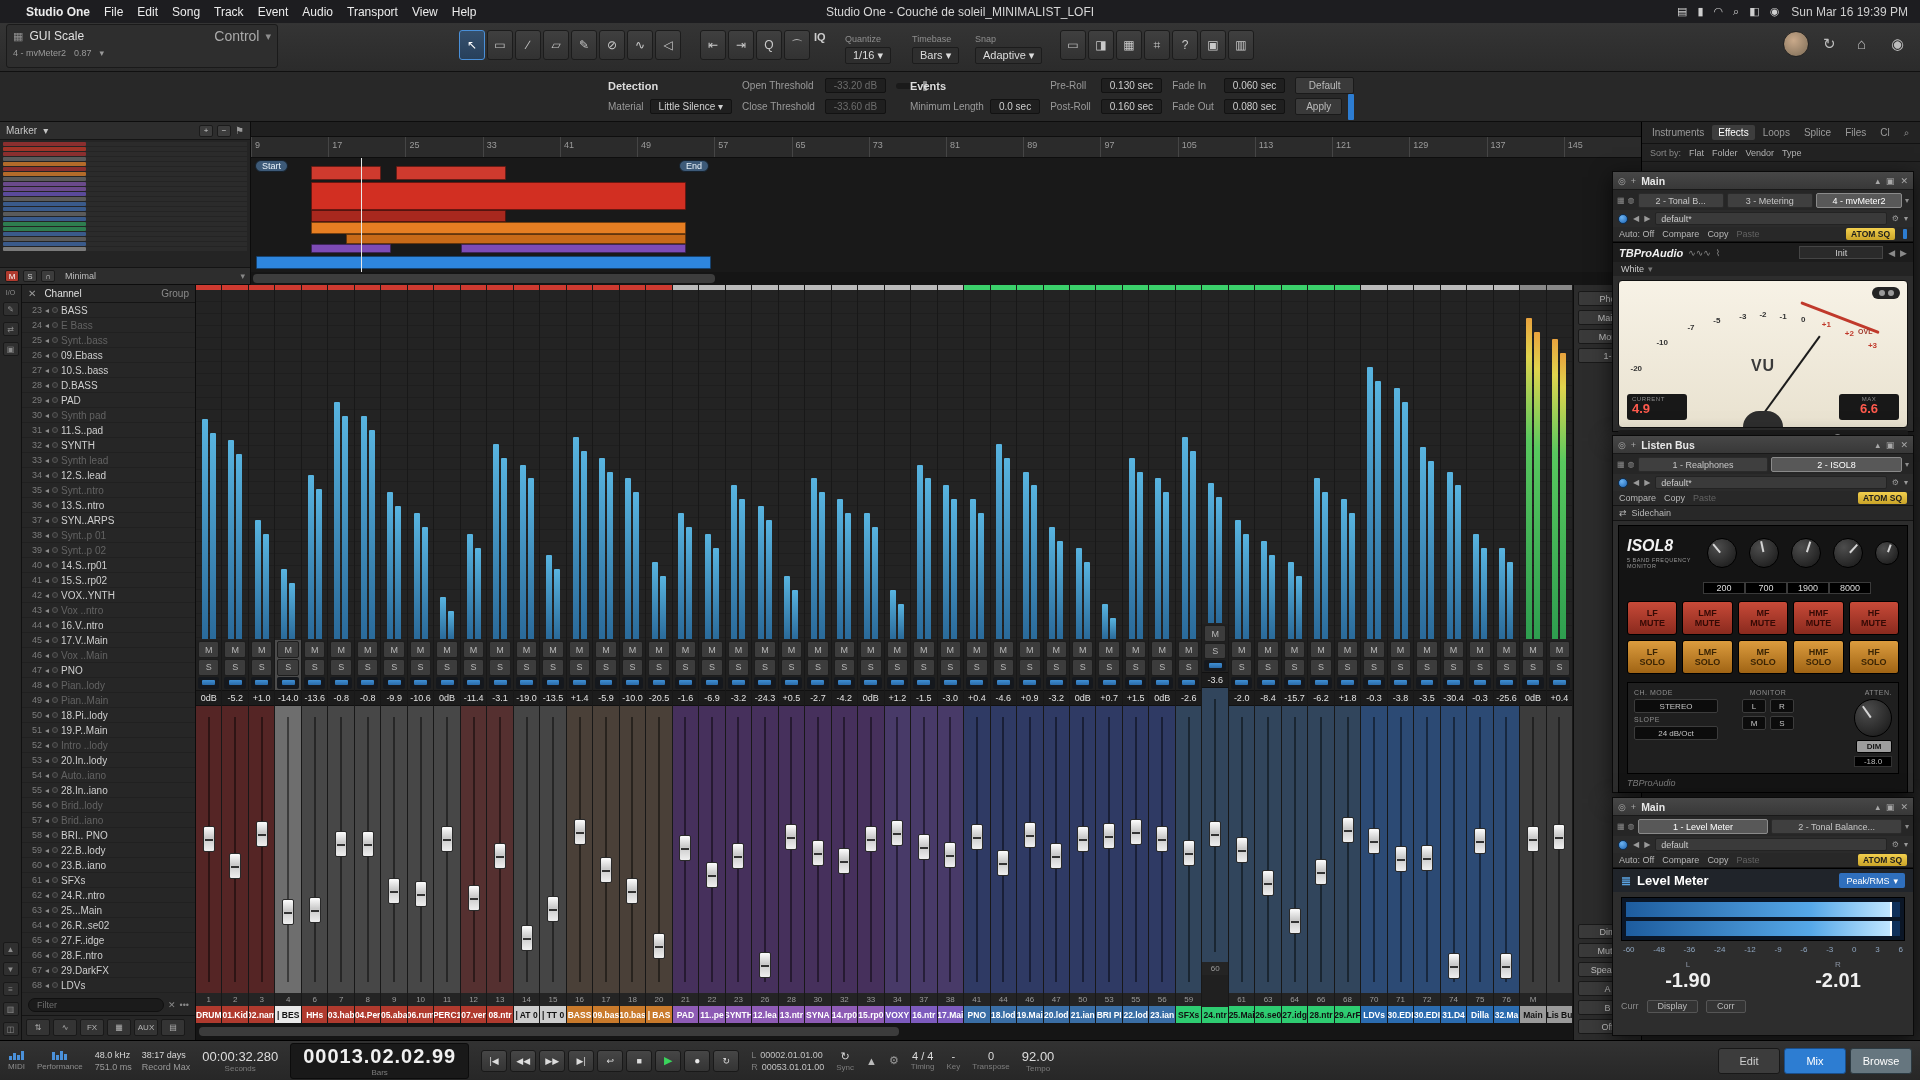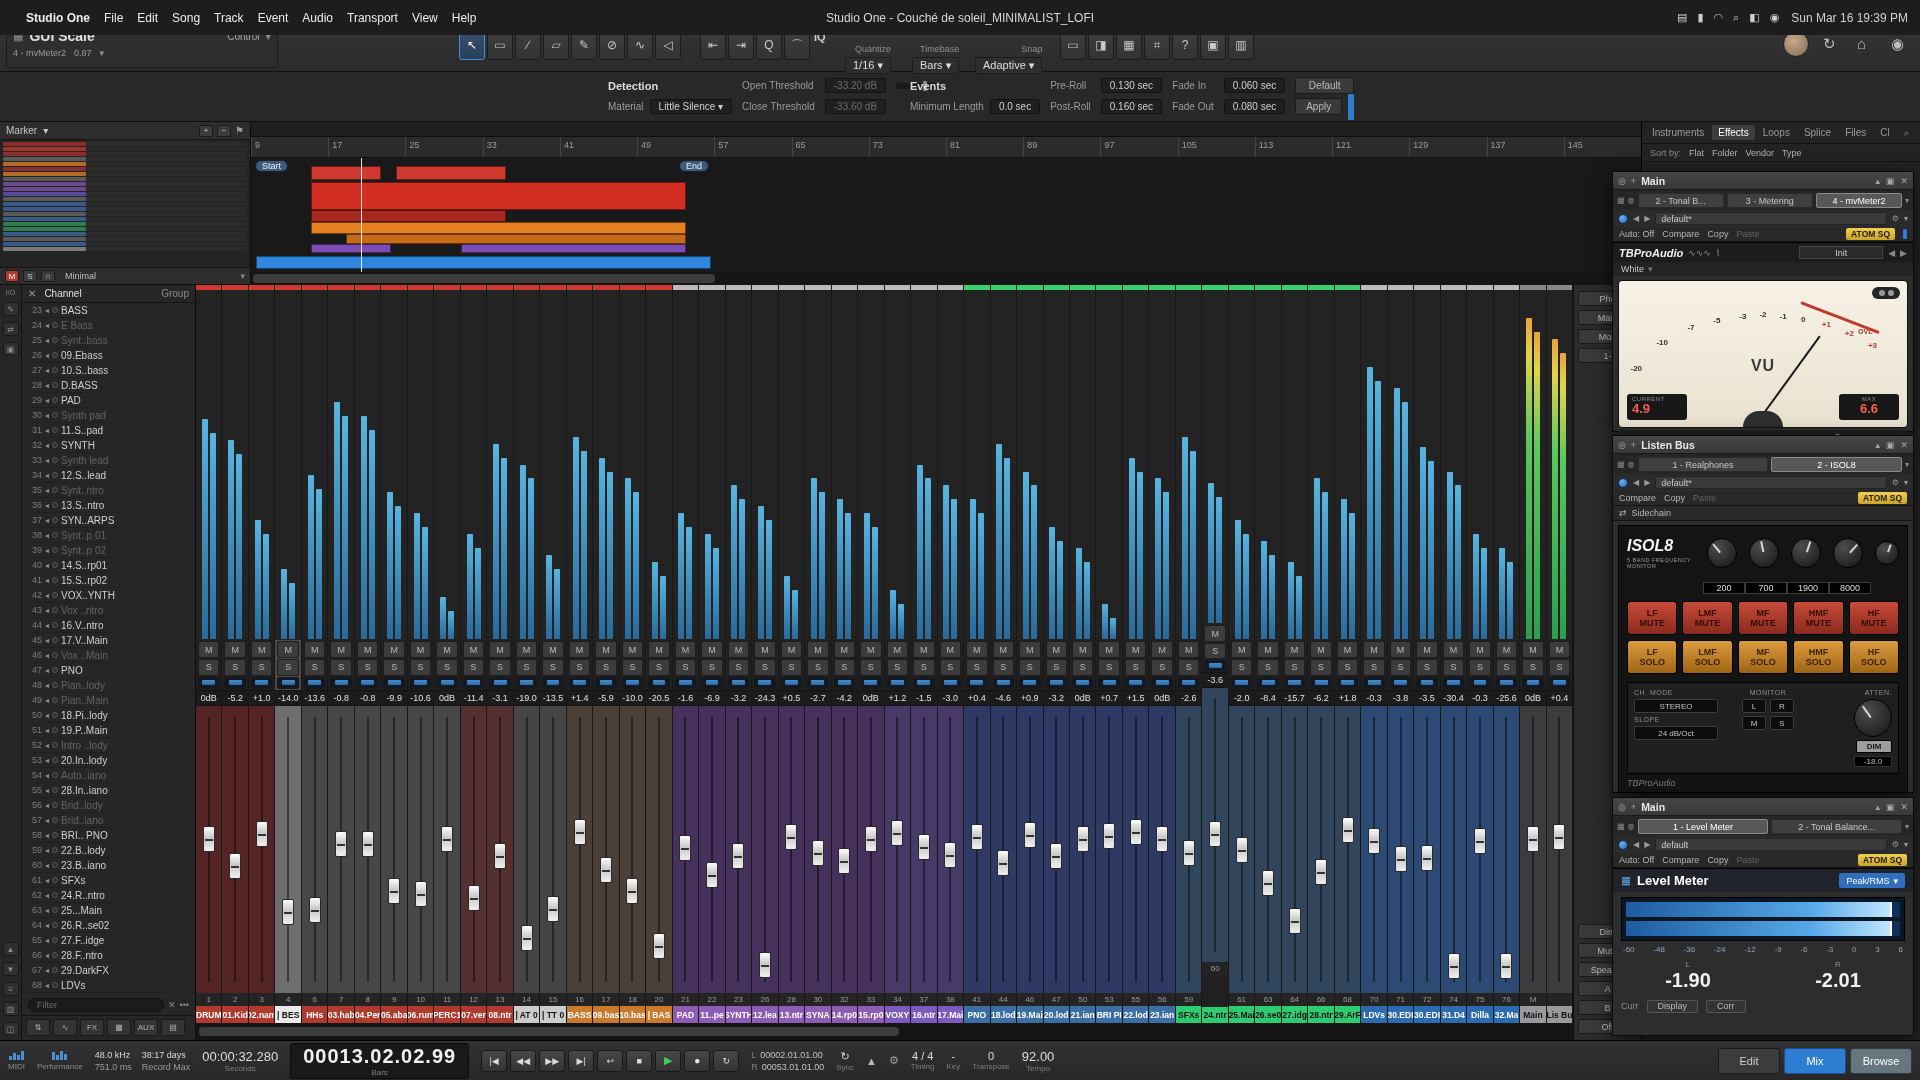--- a/index.html
+++ b/index.html
@@ -1,36 +1,36 @@
 <!DOCTYPE html>
 <html><head>
 <meta charset="utf-8">
 <style>
 *{margin:0;padding:0;box-sizing:border-box}
 html,body{width:1920px;height:1080px;overflow:hidden}
 body{background:#1b1b1b;font-family:"Liberation Sans",sans-serif;color:#ccc;position:relative;font-size:11px}
 
-#menubar{position:absolute;top:0;left:0;right:0;height:35px;background:#1d1d20;display:flex;align-items:center;padding:0 12px;gap:14px;font-size:12px;color:#ececec;z-index:20}
+#menubar{position:absolute;top:0;left:0;right:0;height:23px;background:#1d1d20;display:flex;align-items:center;padding:0 12px;gap:14px;font-size:12px;color:#ececec;z-index:20}
 #menubar .apple{font-weight:bold}
 .mitem{cursor:default}
 .mitem:first-of-type{font-weight:bold}
 #wintitle{position:absolute;left:50%;transform:translateX(-50%);color:#d8d8d8}
 #mbright{margin-left:auto;display:flex;gap:12px;align-items:center;color:#cfcfcf}
 .mbicon{font-size:11px}
 
 #toolbar{position:absolute;top:20px;left:0;right:0;height:52px;background:linear-gradient(#353535,#2b2b2b);border-bottom:1px solid #101010;z-index:19}
 #macro{position:absolute;left:6px;top:4px;width:272px;height:44px;background:#2e2e2e;border:1px solid #1a1a1a;border-radius:3px;padding:3px 6px}
 #macro .r1{display:flex;align-items:center;gap:6px}
-#macro .t{font-weight:bold;font-size:14px;color:#e0e0e0}
-#macro .c{margin-left:auto;color:#aaa;font-size:10px}
+#macro .t{font-weight:normal;font-size:12px;color:#e0e0e0}
+#macro .c{margin-left:auto;color:#aaa;font-size:14px}
 #macro .r2{display:flex;gap:8px;color:#9a9a9a;font-size:9px;margin-top:4px;align-items:center}
 .toolgrp{position:absolute;top:10px;display:flex;gap:2px}
 .tool{width:26px;height:30px;background:linear-gradient(#3f3f3f,#323232);border:1px solid #1c1c1c;border-radius:3px;display:flex;align-items:center;justify-content:center;font-size:12px;color:#c9c9c9}
 .tool.act{background:linear-gradient(#35506d,#27405b);border-color:#4a90d9;color:#fff}
-.tbpair{position:absolute;top:24px;text-align:right}
+.tbpair{position:absolute;top:14px;text-align:left}
 .tbpair .l{font-size:9px;color:#8f8f8f}
 .tbpair .v{font-size:11px;color:#ddd;margin-top:3px;background:#2e2e2e;border:1px solid #1c1c1c;border-radius:2px;padding:1px 7px}
 #iqbox{position:absolute;top:11px;font-size:11px;font-weight:bold;color:#cdcdcd}
 #tbravatar{position:absolute;top:11px;width:26px;height:26px;border-radius:50%;background:radial-gradient(circle at 40% 35%,#c9a98a,#7a6a55);border:1px solid #222}
 .tbrico{position:absolute;top:15px;font-size:15px;color:#bdbdbd}
 
 #subbar{position:absolute;top:72px;left:0;right:0;height:50px;background:#282828;border-bottom:1px solid #0d0d0d;z-index:18}
 .sbpanel{position:absolute;top:3px;height:44px;display:grid;grid-template-rows:21px 21px;align-items:center;column-gap:10px;padding:0 8px}
 .sbtitle{font-size:11px;font-weight:bold;color:#ddd}
 .sblbl{font-size:10px;color:#9a9a9a;white-space:nowrap}

